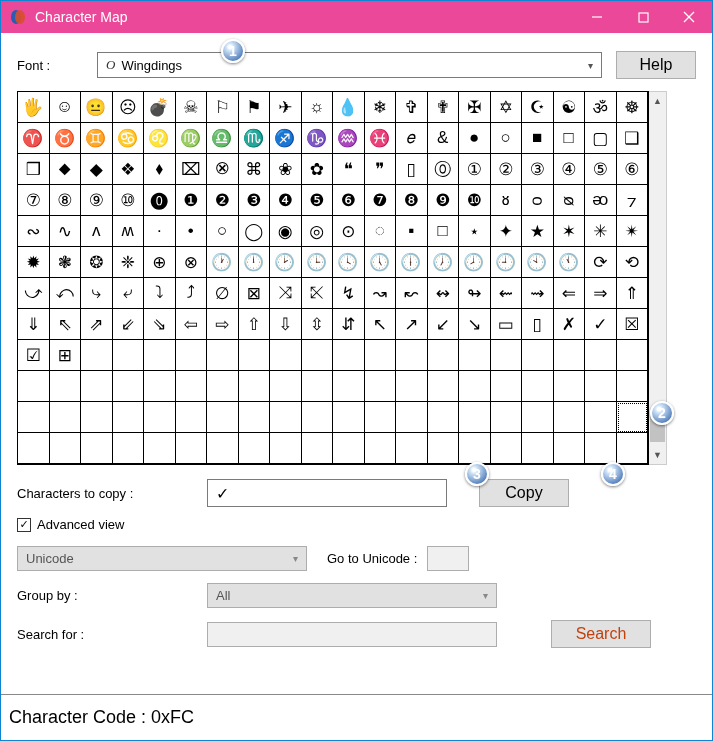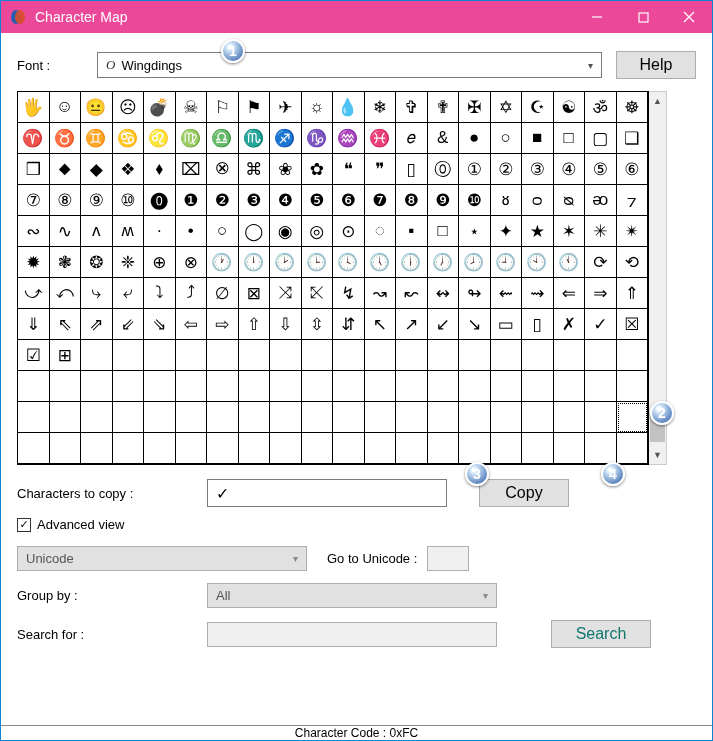--- a/index.html
+++ b/index.html
@@ -32,22 +32,22 @@
 .copy-btn { width: 90px; margin-left: 32px; }
 .adv-row { display: flex; align-items: center; margin-bottom: 14px; }
 .checkbox { width: 14px; height: 14px; border: 1px solid #333; margin-right: 6px; display: flex; align-items: center; justify-content: center; font-size: 11px; cursor: pointer; }
 .field-row { display: flex; align-items: center; margin-bottom: 12px; }
 .field-label { width: 190px; }
 .combo { width: 290px; height: 25px; background: #e1e1e1; border: 1px solid #adadad; display: flex; align-items: center; padding: 0 8px; color: #555; position: relative; cursor: default; }
 .combo .arrow { position: absolute; right: 8px; font-size: 10px; color: #888; }
 .goto-label { margin-left: 20px; text-align: right; }
 .goto-input { width: 42px; height: 25px; border: 1px solid #adadad; margin-left: 10px; background: #f0f0f0; }
 .search-input { width: 290px; height: 25px; border: 1px solid #adadad; background: #f0f0f0; }
-.search-btn { width: 100px; margin-left: 54px; color: #0f766e; }
-.status { border-top: 1px solid #888; padding: 0 8px; font-size: 12px; font-family: Arial; position: absolute; bottom: 0; left: 0; right: 0; text-align: center; }
+.search-btn { width: 100px; margin-left: 54px; color: #c2410c; }
+.status { border-top: 1px solid #888; padding: 12px 8px; font-size: 18px; font-family: Arial; position: absolute; bottom: 0; left: 0; right: 0; }
 .hotspot { position: absolute; width: 24px; height: 24px; border-radius: 50%; background: radial-gradient(circle at 35% 30%, #fff 8%, #cfe3f7 20%, #2b5fa8 95%); border: 2px solid #fff; box-shadow: 0 1px 3px rgba(0,0,0,0.5); color: #fff; font-weight: bold; font-size: 14px; display: flex; align-items: center; justify-content: center; z-index: 10; pointer-events: none; }
 </style>
 </head>
 <body>
 
 <div class="window">
   <div class="titlebar">
     <div class="appicon">
       <svg width="18" height="18" viewBox="0 0 18 18">
           <ellipse cx="7" cy="9" rx="5" ry="7" fill="#2a5db0"></ellipse>

